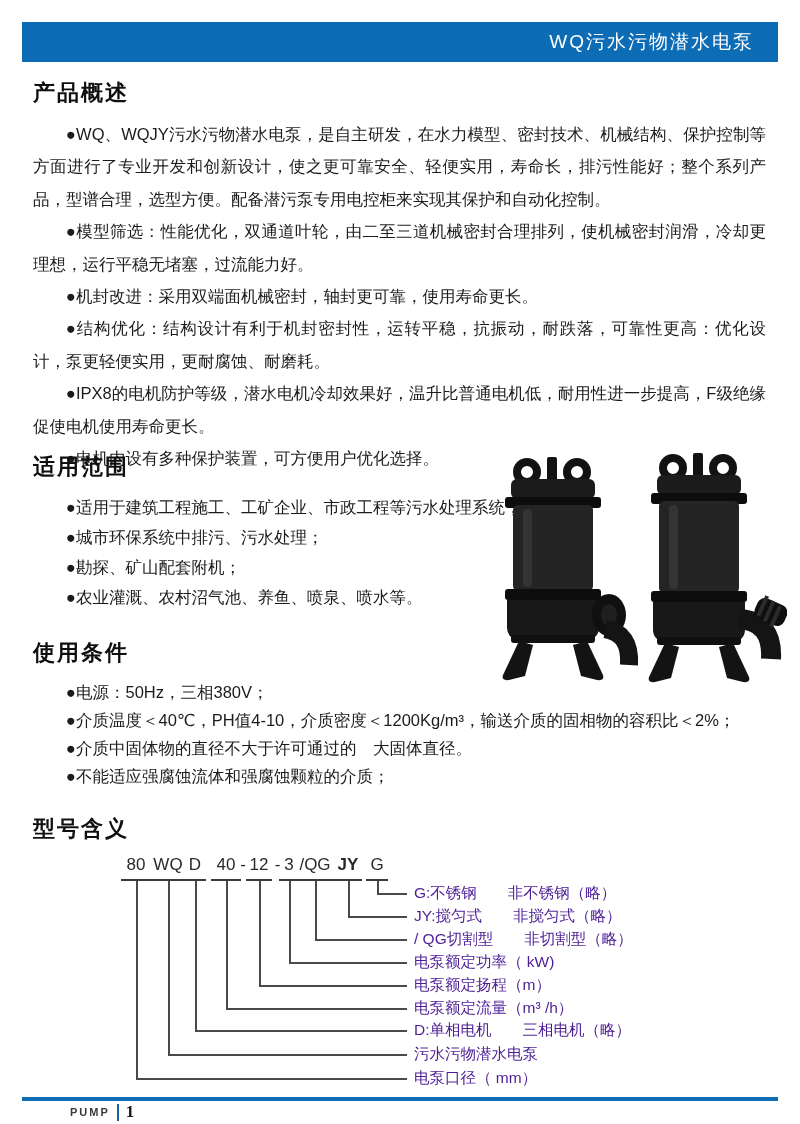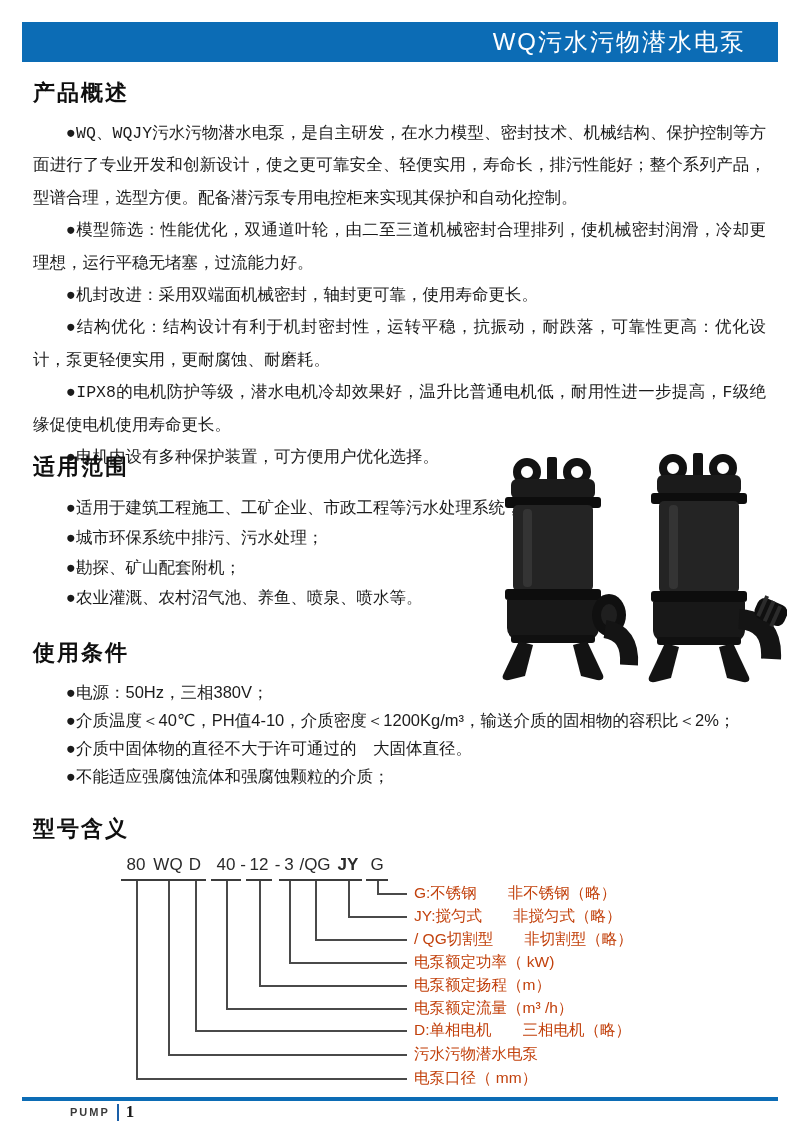--- a/index.html
+++ b/index.html
@@ -5,46 +5,46 @@
   html,body{margin:0;padding:0;background:#fff;}
   .page{
     position:relative;width:800px;height:1124px;background:#ffffff;overflow:hidden;
     font-family:"Liberation Sans","DejaVu Sans",sans-serif;color:#1b1b1b;
   }
   
   .top-bar{
     position:absolute;left:22px;top:22px;width:756px;height:40px;
     background:#0c6cb5;display:flex;align-items:center;justify-content:flex-end;
   }
-  .top-bar span{color:#ffffff;font-size:24px;letter-spacing:2px;padding-right:32px;}
+  .top-bar span{color:#ffffff;font-size:19px;letter-spacing:2px;padding-right:24px;}
   
   section{position:absolute;left:33px;right:34px;}
   h2{font-size:22px;font-weight:bold;color:#0f0f0f;margin:0 0 12px 0;letter-spacing:2px;line-height:26px;}
   #sec-overview{top:80px;}
   #sec-scope{top:454px;}
   #sec-conditions{top:640px;}
   #sec-model{top:816px;}
   .para{
     margin:0;font-size:16.5px;line-height:32.4px;text-align:justify;
-    text-indent:2em;color:#1b1b1b;font-family:Liberation Mono, monospace;
+    text-indent:2em;color:#1b1b1b;
   }
   .li{font-size:16.5px;line-height:30px;padding-left:33px;color:#1b1b1b;white-space:pre-wrap;}
   #sec-conditions .li{line-height:28px;}
   
   .pump-art{position:absolute;left:487px;top:447px;width:300px;height:240px;}
   
   .diagram{position:relative;height:250px;margin-top:4px;}
   .tok{
     position:absolute;top:0;text-align:center;font-size:17px;color:#2a2a2a;
     line-height:22px;padding-bottom:3px;border-bottom:2px solid #3c3c3c;font-weight:500;
   }
   .tok.nol{border-bottom:none;}
   .vline{position:absolute;width:2px;background:#4a4a4a;top:27px;}
   .hline{position:absolute;height:2px;background:#4a4a4a;}
-  .dlabel{position:absolute;left:381px;font-size:15.5px;line-height:20px;color:#c2410c;white-space:pre;}
+  .dlabel{position:absolute;left:381px;font-size:15.5px;line-height:20px;color:#4c1d95;white-space:pre;}
   
   .footer-line{position:absolute;left:22px;top:1097px;width:756px;height:4px;background:#0c6cb5;}
   .footer{position:absolute;left:70px;top:1102px;display:flex;align-items:center;gap:7px;}
   .footer .brand{font-size:11px;font-weight:bold;letter-spacing:2px;color:#3a3a3a;}
   .footer .sep{width:2px;height:17px;background:#1a5fa8;}
   .footer .pg{font-size:17px;font-weight:bold;color:#1b1b1b;font-family:"Liberation Serif","DejaVu Serif",serif;}
 </style>
 </head>
 <body>
 

